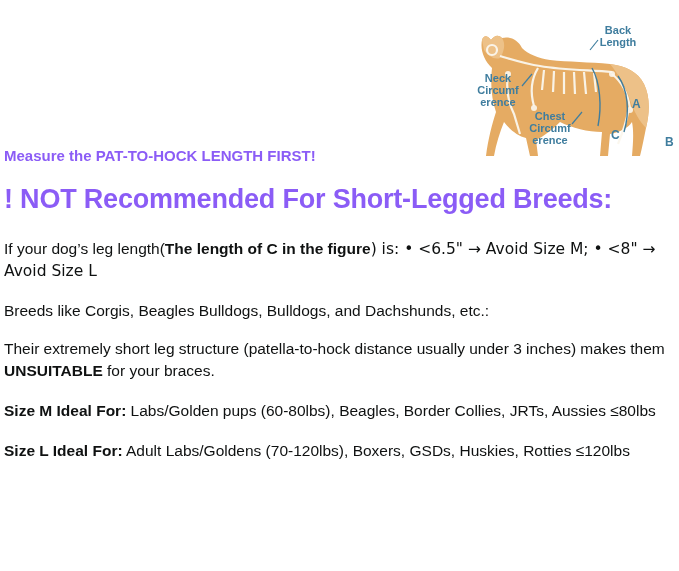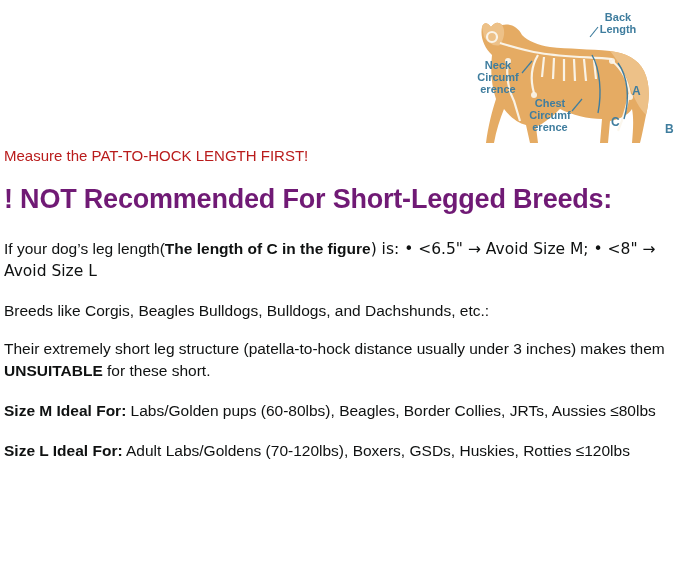--- a/index.html
+++ b/index.html
@@ -17,51 +17,51 @@
   .page {
     position: relative;
     width: 679px;
     height: 571px;
     box-sizing: border-box;
   }
 
   
   .figure-wrap {
     position: absolute;
-    top: 3px;
+    top: 16px;
     right: 0;
     width: 257px;
     height: 149px;
     background: #ec4899;
   }
   .figure-wrap svg {
     display: block;
   }
 
   
   .content {
     position: absolute;
     left: 4px;
     top: 146px;
     width: 665px;
   }
   .lead {
     font-size: 15px;
-    font-weight: normal;
+    font-weight: bold;
     line-height: 1.3;
     margin: 0 0 8px 0;
-    color: #b91c1c;
+    color: #8b5cf6;
   }
   .headline {
     font-size: 27px;
     font-weight: bold;
     line-height: 1.28;
     letter-spacing: -0.2px;
     margin: 16px 0 22px 0;
-    color: #701a75;
+    color: #8b5cf6;
   }
   p.body {
     font-size: 15.5px;
     line-height: 1.42;
     margin: 0 0 18px 0;
     color: #0f1111;
   }
   p.body.tight {
     margin-bottom: 16px;
   }
@@ -145,20 +145,20 @@
   <div class="content">
 
     <p class="lead">Measure the PAT-TO-HOCK LENGTH FIRST!</p>
 
     <h1 class="headline">! NOT Recommended For Short-Legged Breeds:</h1>
 
     <p class="body"><span>If your dog’s leg length(</span><span class="b">The length of C in the figure</span><span class="arrow">) is: • &lt;6.5" → Avoid Size M; • &lt;8" → Avoid Size L</span></p>
 
     <p class="body tight">Breeds like Corgis, Beagles Bulldogs, Bulldogs, and Dachshunds, etc.:</p>
 
-    <p class="body"><span>Their extremely short leg structure (patella-to-hock distance usually under 3 inches) makes them </span><span class="b">UNSUITABLE</span><span> for these short.</span></p>
+    <p class="body"><span>Their extremely short leg structure (patella-to-hock distance usually under 3 inches) makes them </span><span class="b">UNSUITABLE</span><span> for your braces.</span></p>
 
     <p class="body"><span class="b">Size M Ideal For:</span><span> Labs/Golden pups (60-80lbs), Beagles, Border Collies, JRTs, Aussies ≤80lbs</span></p>
 
     <p class="body"><span class="b">Size L Ideal For:</span><span> Adult Labs/Goldens (70-120lbs), Boxers, GSDs, Huskies, Rotties ≤120lbs</span></p>
 
   </div>
 </div>
 
 </body></html>

